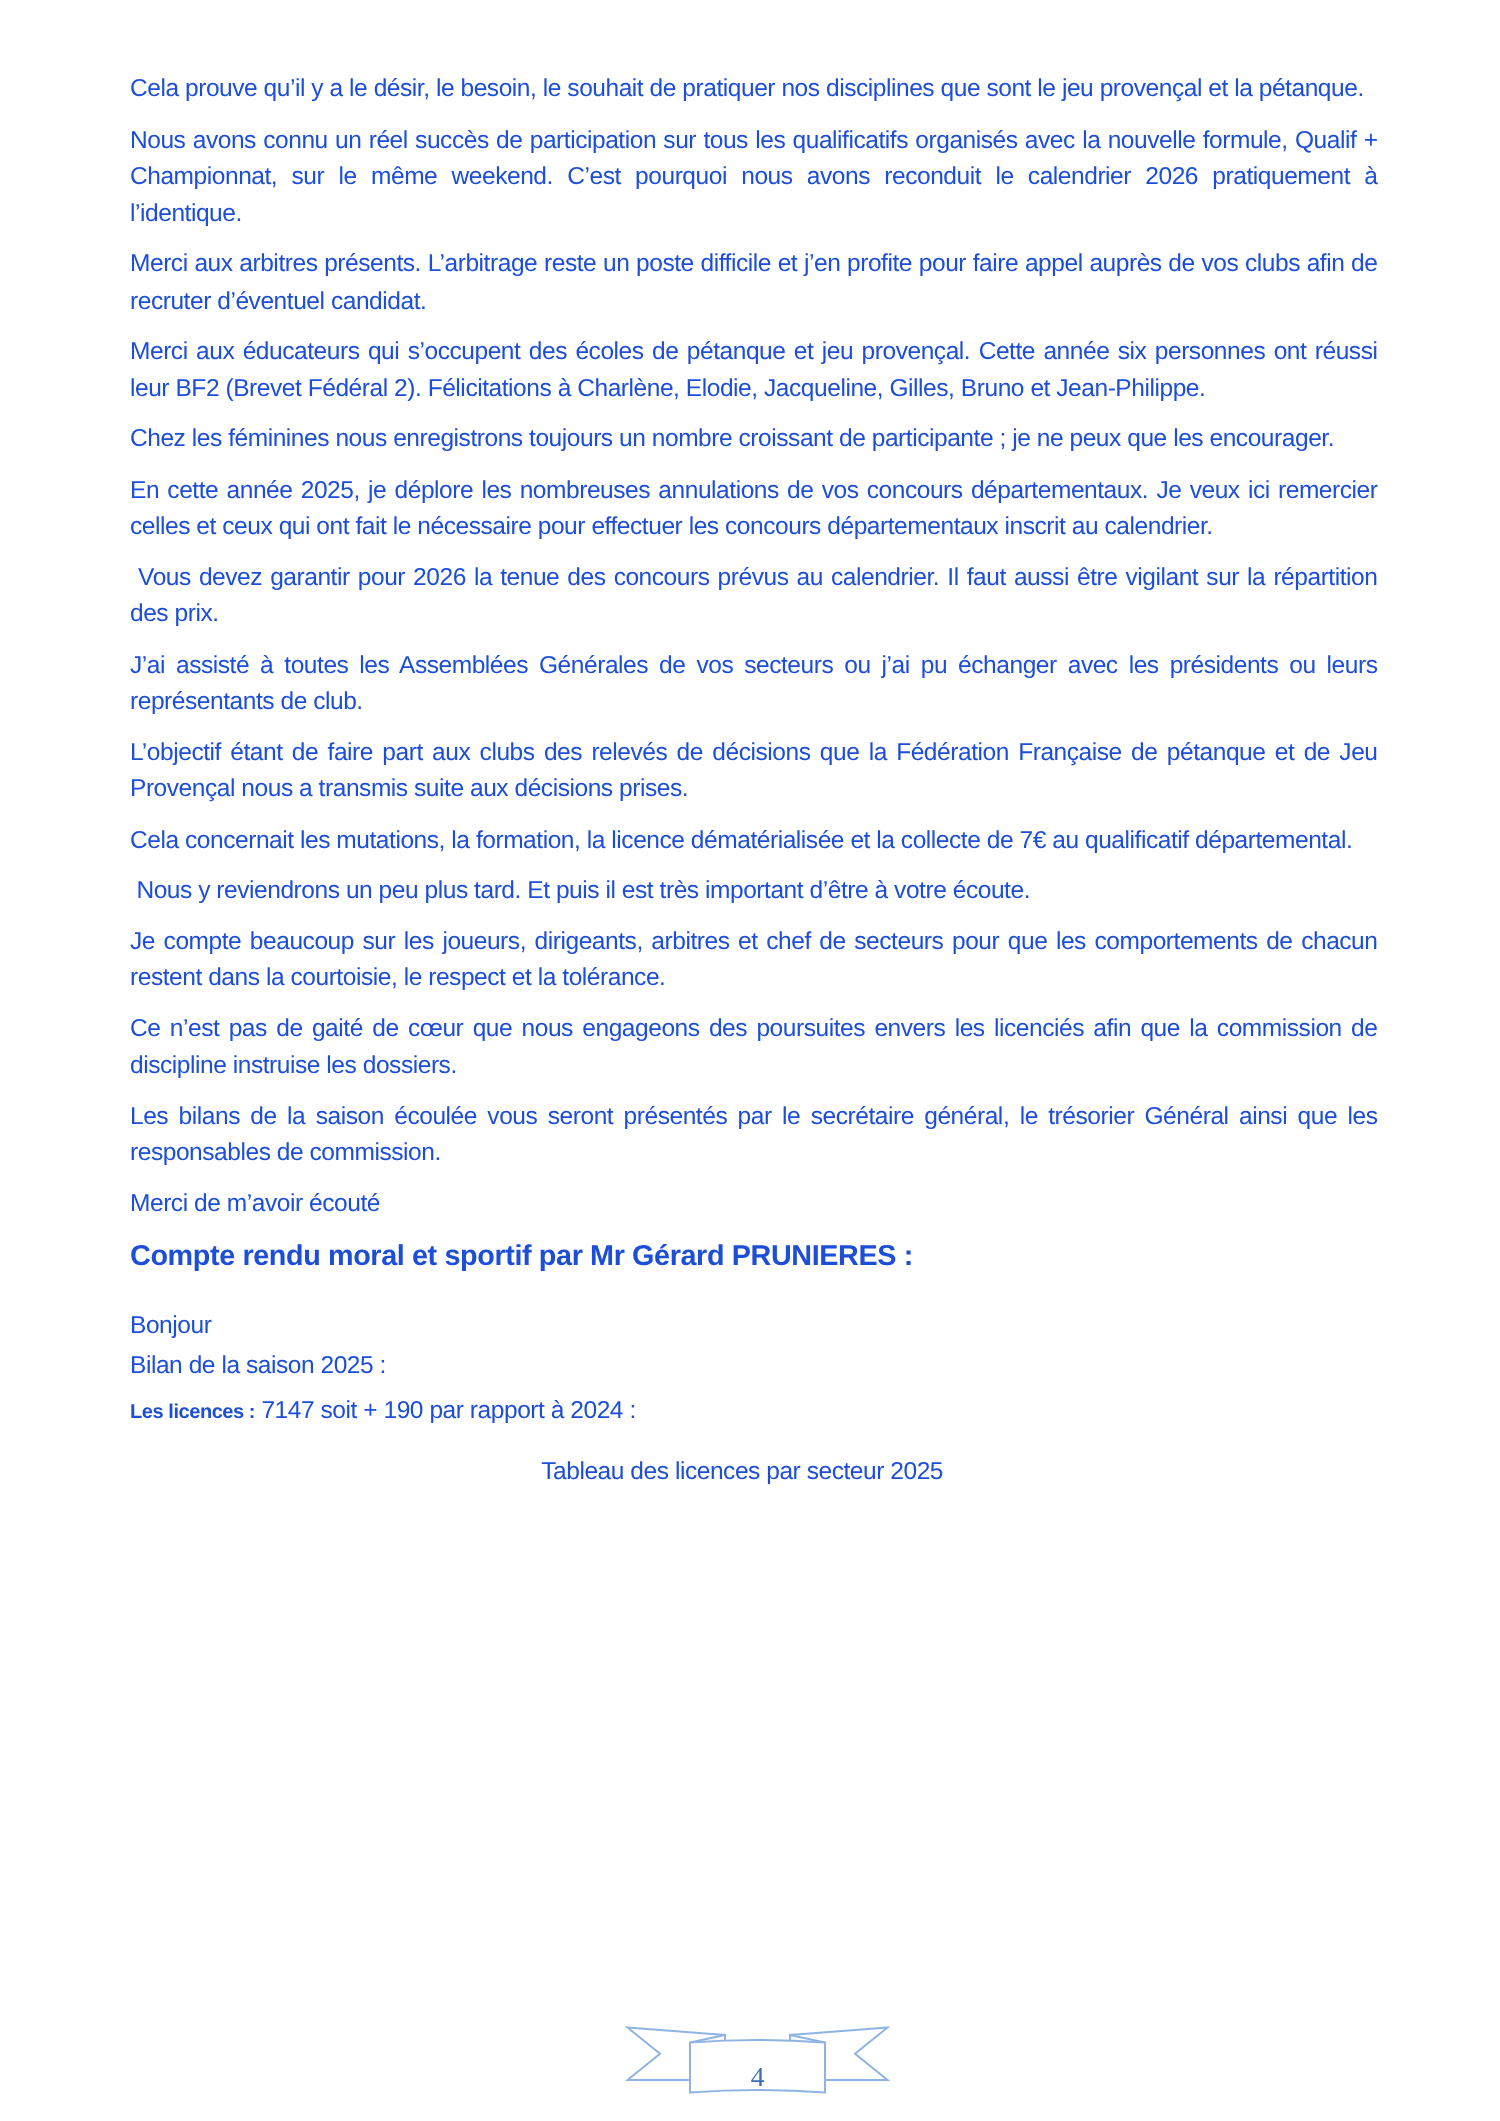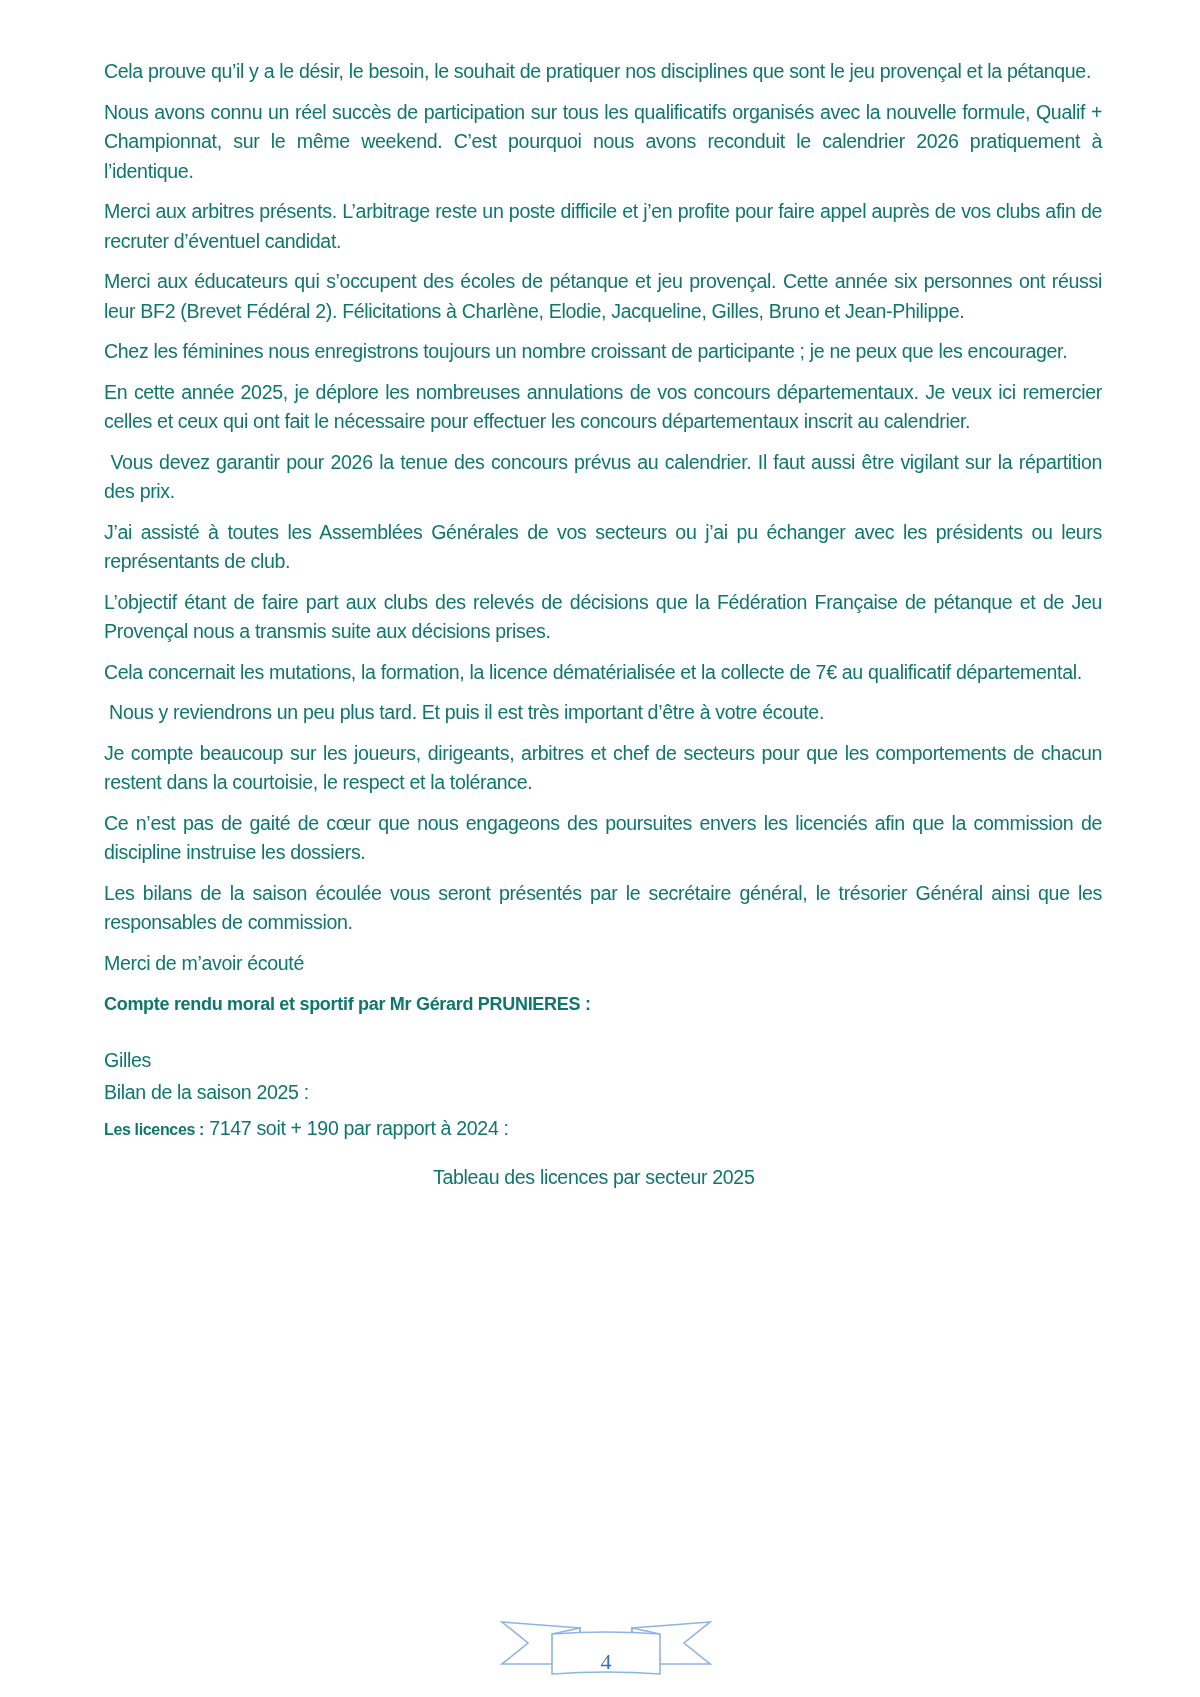--- a/index.html
+++ b/index.html
@@ -1,25 +1,25 @@
 <!DOCTYPE html>
 <html><head>
 <meta charset="utf-8">
 <style>
   html, body { margin: 0; padding: 0; background: #ffffff; }
   body { width: 1200px; height: 1697px; position: relative; overflow: hidden; }
   .page {
     position: absolute; left: 104px; top: 57px; width: 998px;
     font-family: "Liberation Sans", sans-serif;
-    font-size: 19.6px; line-height: 29.5px; color: #0f766e;
+    font-size: 19.6px; line-height: 29.5px; color: #1d4ed8;
     letter-spacing: -0.35px;
   }
   .p { margin: 0 0 11px 0; text-align: justify; text-align-last: left; }
   .heading {
-    font-weight: bold; font-size: 18px; line-height: 30px;
+    font-weight: bold; font-size: 23px; line-height: 30px;
     margin: 11px 0 9px 0; letter-spacing: -0.3px;
   }
   .addr { margin: 0; line-height: 32px; }
   .addr-gap { height: 16px; }
   .line { margin: 0; line-height: 32px; }
   .licences { margin: 4px 0 0 0; line-height: 32px; }
   .licences .lbl { font-weight: bold; font-size: 16px; }
   .caption { margin: 16px; line-height: 30px; padding-left: 313px; }
   .footer {
     position: absolute; left: 500px; top: 1620px; width: 212px; height: 62px;
@@ -47,21 +47,21 @@
   <p class="p">Cela concernait les mutations, la formation, la licence dématérialisée et la collecte de 7€ au qualificatif départemental.</p>
   <p class="p" style="white-space: pre-wrap;"> Nous y reviendrons un peu plus tard. Et puis il est très important d’être à votre écoute.</p>
   <p class="p">Je compte beaucoup sur les joueurs, dirigeants, arbitres et chef de secteurs pour que les comportements de chacun restent dans la courtoisie, le respect et la tolérance.</p>
   <p class="p">Ce n’est pas de gaité de cœur que nous engageons des poursuites envers les licenciés afin que la commission de discipline instruise les dossiers.</p>
   <p class="p">Les bilans de la saison écoulée vous seront présentés par le secrétaire général, le trésorier Général ainsi que les responsables de commission.</p>
   <p class="p">Merci de m’avoir écouté</p>
 
   <h2 class="heading">Compte rendu moral et sportif par Mr Gérard PRUNIERES :</h2>
 
   <div class="addr-gap"></div>
-  <p class="line">Gilles</p>
+  <p class="line">Bonjour</p>
   <p class="line">Bilan de la saison 2025 :</p>
   <p class="licences">
     <span class="lbl">Les licences :</span><span style="white-space: pre-wrap;"> 7147 soit + 190 par rapport à 2024 :</span>
   </p>
   <p class="caption">Tableau des licences par secteur 2025</p>
 </div>
 
 <div class="footer">
   <svg width="212" height="62" viewBox="0 0 212 62">
     <g fill="#ffffff" stroke="#8fb4e3" stroke-width="1.6" stroke-linejoin="miter">

